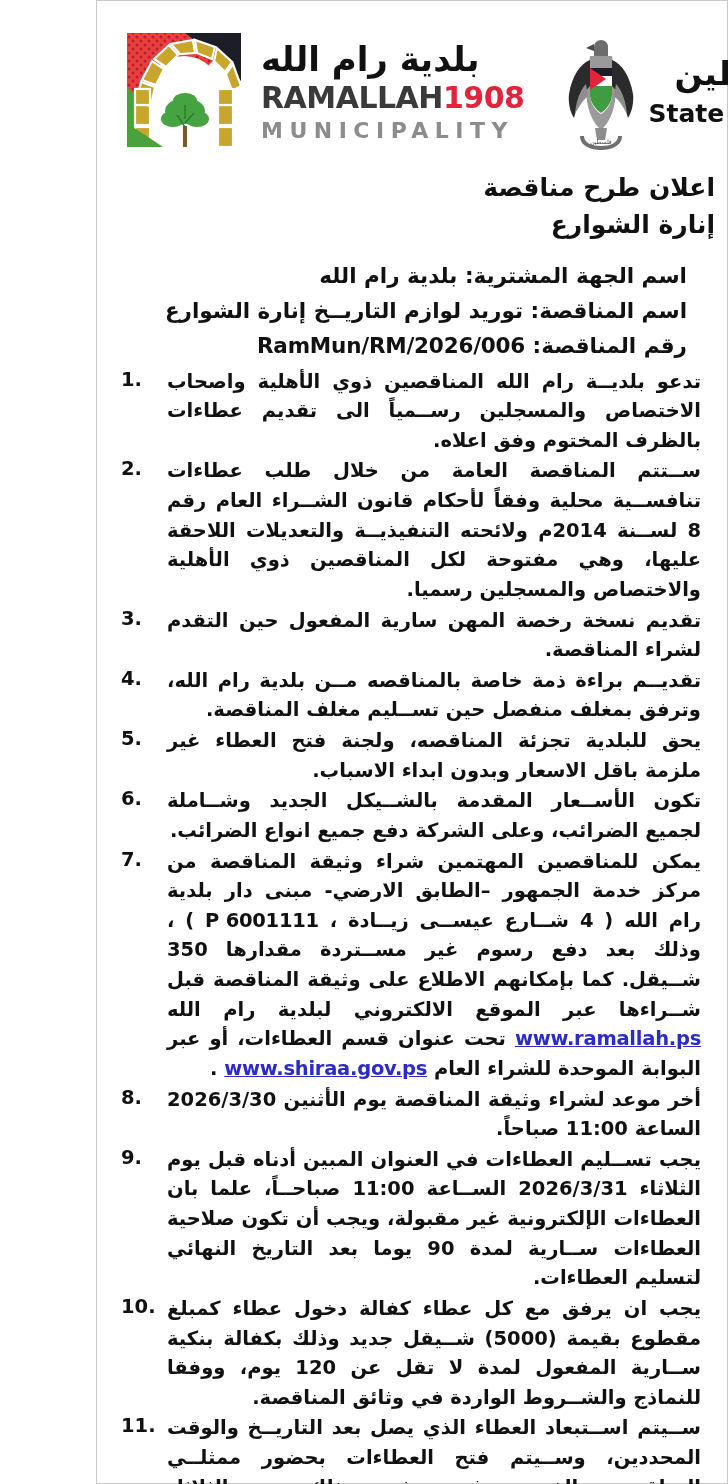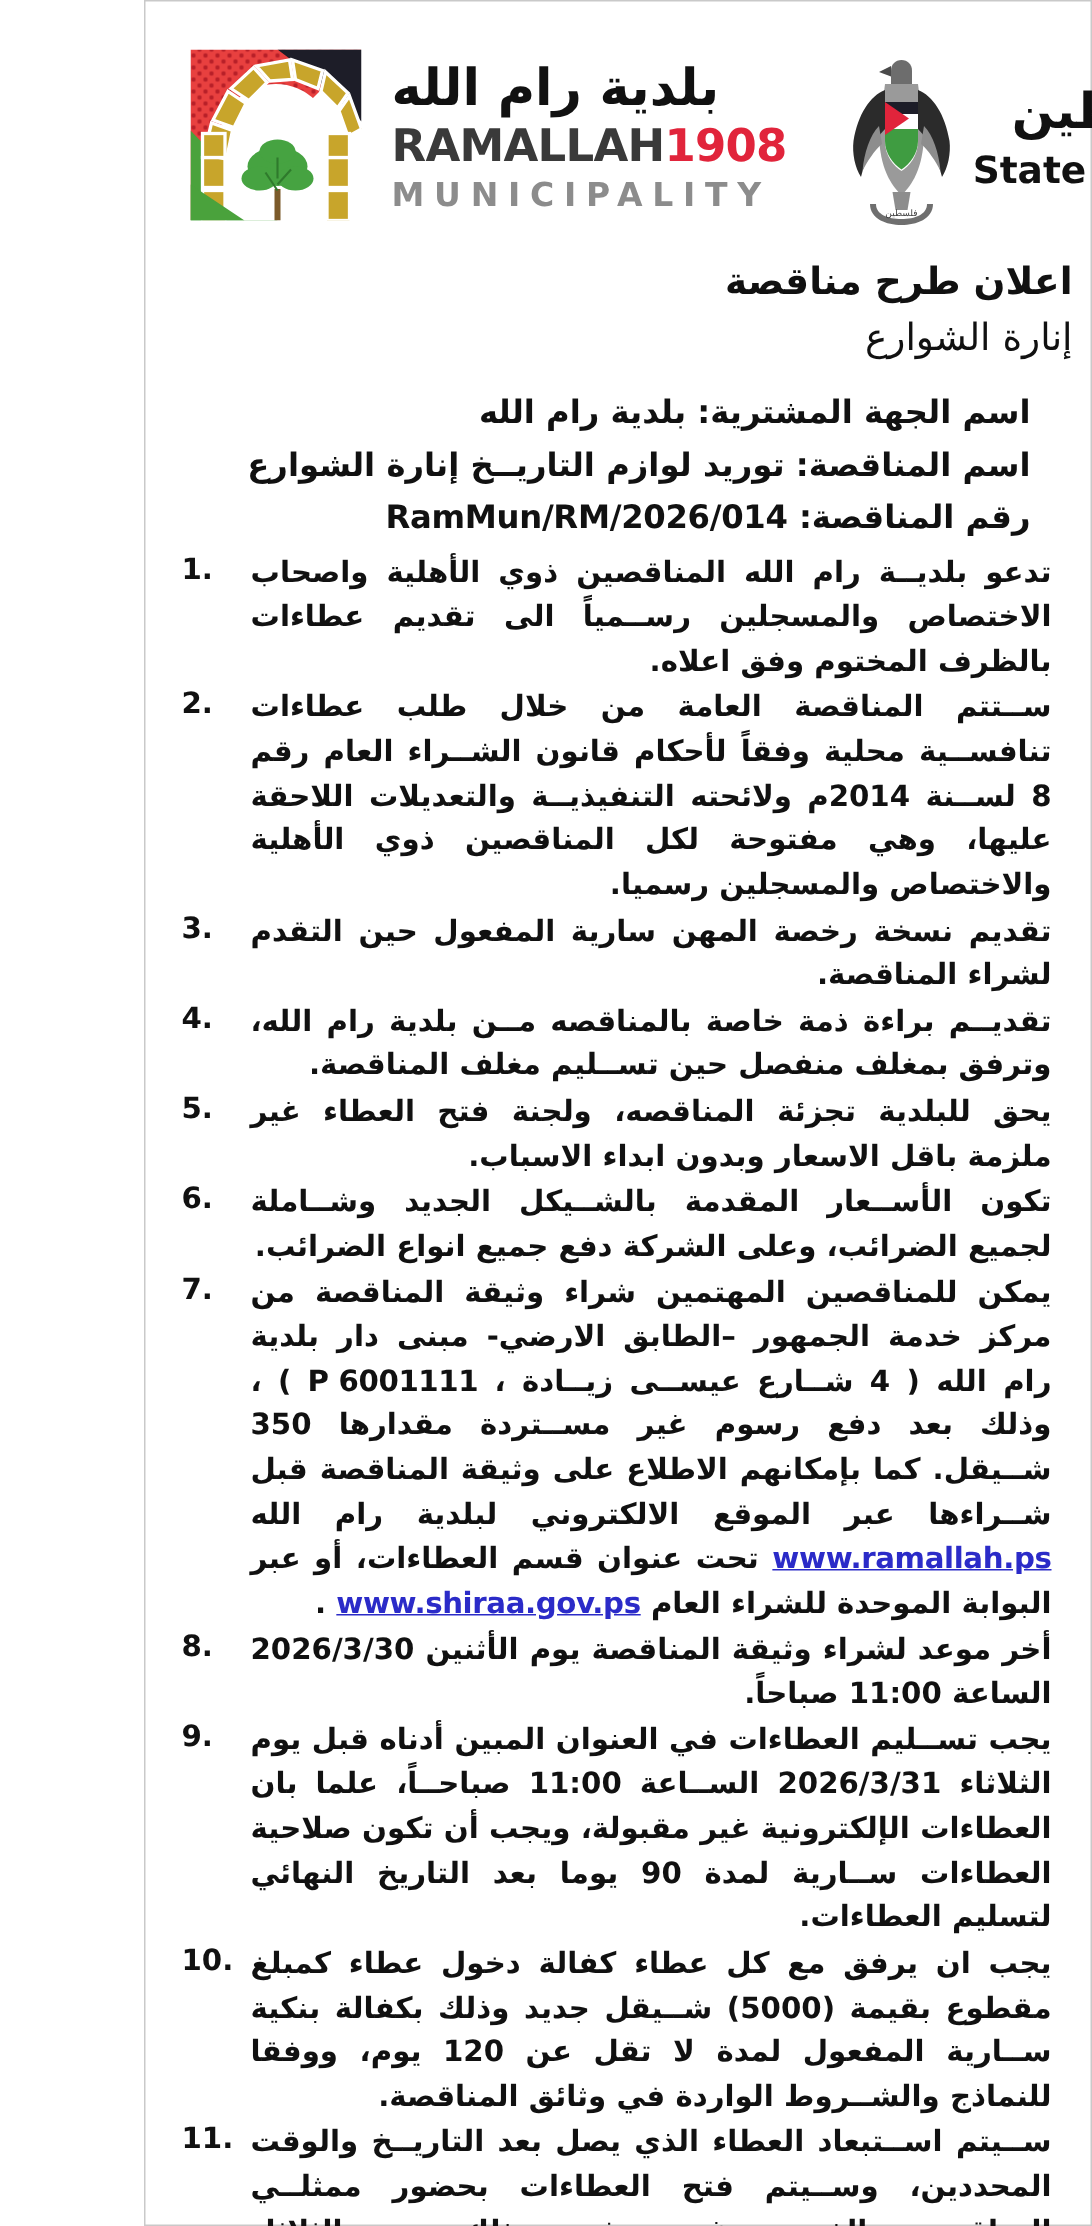--- a/index.html
+++ b/index.html
@@ -74,21 +74,21 @@
     letter-spacing:6.5px;direction:ltr;margin-top:3px;text-align:right;
   }
 
   
   .titles{text-align:right;margin:6px 0 2px 0;}
   .title-main{
     font-size:25px;font-weight:700;color:#111;line-height:1.5;
     letter-spacing:-0.3px;
   }
   .title-sub{
-    font-size:25px;font-weight:400;color:#111;line-height:1.4;
+    font-size:25px;font-weight:700;color:#111;line-height:1.4;
     letter-spacing:-0.3px;
   }
 
   
   .meta{
     margin:16px 28px 4px 14px;
     text-align:right;
   }
   .meta-line{
     font-size:21.5px;font-weight:700;color:#111;
@@ -284,21 +284,21 @@
   <div class="titles">
     <div class="title-main">اعلان طرح مناقصة</div>
     <div class="title-sub">إنارة الشوارع</div>
   </div>
 
   <div class="meta">
     <div class="meta-line">اسم الجهة المشترية: بلدية رام الله</div>
     <div class="meta-line">اسم المناقصة:  توريد لوازم التاريــخ إنارة الشوارع</div>
     <div class="meta-line">
       <span>رقم المناقصة:</span>
-      <span class="ltr-inline">RamMun/RM/2026/014</span>
+      <span class="ltr-inline">RamMun/RM/2026/006</span>
     </div>
   </div>
 
   <ol class="terms" id="terms-list">
       <li>
         <div class="li-body">تدعو بلديــة رام الله المناقصين ذوي الأهلية واصحاب الاختصاص والمسجلين رســمياً الى تقديم عطاءات بالظرف المختوم وفق اعلاه.</div>
         <div class="li-num">1.</div>
       </li>
       <li>
         <div class="li-body">ســتتم المناقصة العامة من خلال طلب عطاءات تنافســية محلية وفقاً لأحكام قانون الشــراء العام رقم 8 لســنة 2014م ولائحته التنفيذيــة والتعديلات اللاحقة عليها، وهي مفتوحة لكل المناقصين ذوي الأهلية والاختصاص والمسجلين رسميا.</div>

